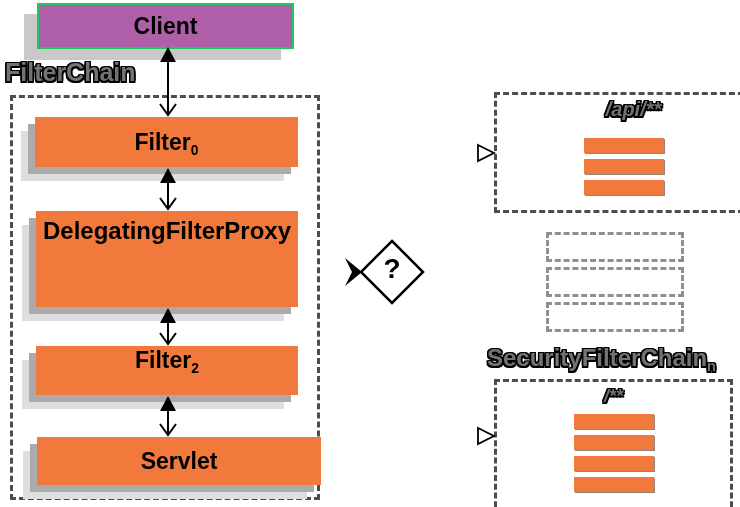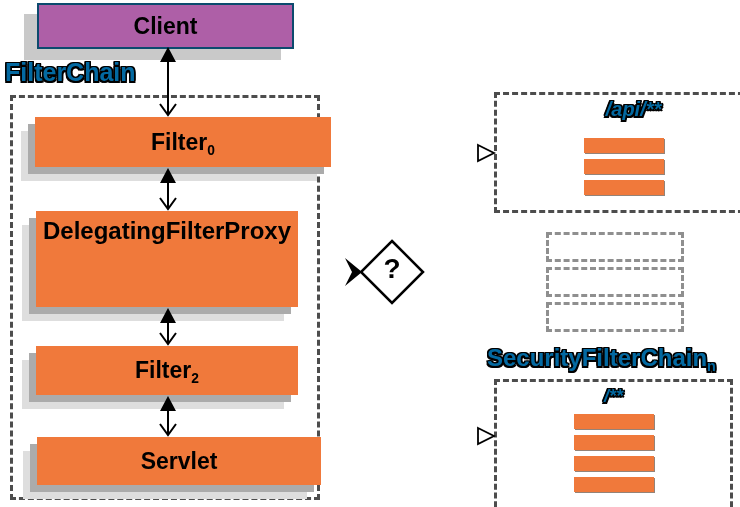--- a/index.html
+++ b/index.html
@@ -4,45 +4,45 @@
 <style>
   html,body{margin:0;padding:0;}
   #stage{
     position:relative;width:740px;height:507px;background:#ffffff;
     overflow:hidden;font-family:"Liberation Sans","DejaVu Sans",sans-serif;
     font-weight:bold;color:#000;
   }
   .abs{position:absolute;}
   
   .outline{
-    color:#0369a1;
+    color:#737373;
     text-shadow:
       -1.5px -1.5px 0 #000, 1.5px -1.5px 0 #000,
       -1.5px  1.5px 0 #000, 1.5px  1.5px 0 #000,
       -1.5px 0 0 #000, 1.5px 0 0 #000,
       0 -1.5px 0 #000, 0 1.5px 0 #000;
     white-space:nowrap;
   }
   .sub{font-size:60%;position:relative;top:0.35em;}
   
   .client{
     left:37px;top:3px;width:253px;height:42px;
-    background:#AE5FA7;border:2px solid #0c4a6e;
+    background:#AE5FA7;border:2px solid #22c55e;
     box-shadow:-13px 11px 0 #c9c9c9;
     text-align:center;line-height:42px;font-size:23px;
   }
   
   .obox{
     background:#F0793B;
     box-shadow:-7px 7px 0 #ababab,-14px 14px 0 #dedede;
     text-align:center;font-size:23px;
   }
   .fbox{line-height:50px;}
-  #filter0{left:35px;top:117px;width:296px;height:50px;}
-  #filter2{left:36px;top:346px;width:262px;height:49px;line-height:49px;}
+  #filter0{left:35px;top:117px;width:263px;height:50px;}
+  #filter2{left:36px;top:346px;width:262px;height:49px;line-height:29px;}
   #servlet{left:37px;top:437px;width:284px;height:48px;line-height:48px;}
   
   #dfp{left:36px;top:211px;width:262px;height:96px;font-size:24px;}
   #dfp .dfp-title{margin-top:4px;line-height:32px;}
   #fcp{
     position:absolute;left:5px;right:5px;top:39px;bottom:6px;
     background:repeating-linear-gradient(135deg,
       rgba(0,0,0,0) 0px, rgba(0,0,0,0) 19px,
       #F0793B 19px, #F0793B 21px),#ffffff;
     text-align:center;font-size:26px;

